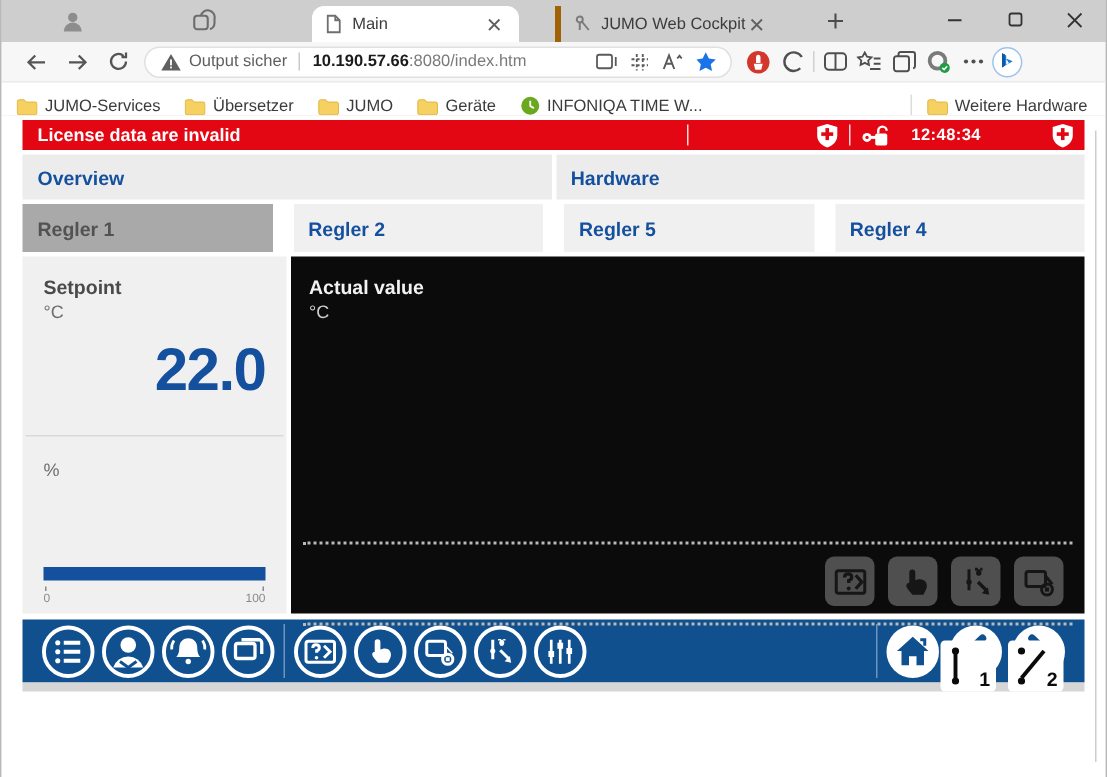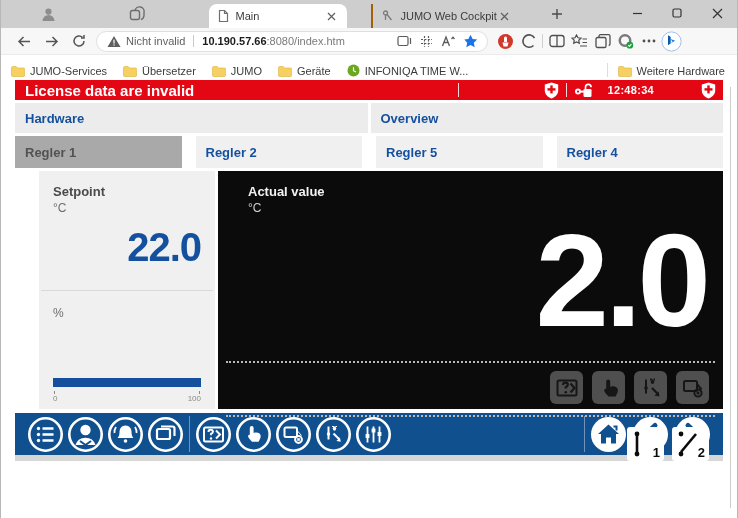--- a/index.html
+++ b/index.html
@@ -6,21 +6,21 @@
   html,body { width:738px; height:518px; overflow:hidden; }
   body { font-family:"Liberation Sans", sans-serif; background:#d6d6d6; }
   .window { width:738px; height:518px; display:flex; flex-direction:column; border-left:1px solid #b8b8b8; border-right:1px solid #b8b8b8; }
 
   
   .titlebar { height:28px; background:#cecece; display:flex; align-items:flex-end; flex:none;gap:24px; }
   .tb-pad { width:10px; }
   .tb-icon { width:30px; height:24px; display:flex; align-items:center; justify-content:center; color:#6d6d6d; margin-bottom:2px; }
   .tab { height:24px; display:flex; align-items:center; padding:0 8px; font-size:11px; color:#3c3c3c; }
   .tab.active { background:#fff; border-radius:8px 8px 0 0; width:148px; }
-  .tab.inactive { width:158px; border-left:2px solid #a16207; }
+  .tab.inactive { width:158px; border-left:4px solid #a16207; }
   .tab .title { flex:1; margin-left:6px; white-space:nowrap; overflow:hidden; }
   .tab-close { width:16px; height:16px; display:flex; align-items:center; justify-content:center; color:#5f5f5f; border-radius:3px; }
   .newtab { width:26px; height:24px; display:flex; align-items:center; justify-content:center; color:#4c4c4c; margin-bottom:2px; }
   .tb-spacer { flex:1; }
   .win-controls { display:flex; align-self:flex-start; }
   .win-btn { width:40px; height:26px; display:flex; align-items:center; justify-content:center; color:#333; }
 
   .navbar { height:27px; background:#f7f7f7; display:flex; align-items:center; flex:none; border-bottom:1px solid #ebebeb; }
   .nav-btn { width:27px; height:25px; display:flex; align-items:center; justify-content:center; color:#555; }
   .addr-pill { width:392px; height:21px; background:#ffffff; border:1px solid #e0e0e0; border-radius:11px; display:flex; align-items:center; padding:0 6px 0 10px; margin-left:4px; }
@@ -38,50 +38,50 @@
   .bm-item { display:flex; align-items:center; margin-right:16px; font-size:11px; color:#3b3b3b; white-space:nowrap; }
   .bm-item .lbl { margin-left:5px; }
   .bm-spacer { flex:1; }
   .bm-sep { width:1px; height:14px; background:#dcdcdc; margin-right:10px; }
 
   
   .page { flex:1; background:#ffffff; padding:3px 14px 0 14px; position:relative; }
   .page-scroll-line { position:absolute; top:10px; bottom:10px; right:6px; width:1px; background:#cdcdcd; }
 
   .banner { height:20px; background:#e30613; display:flex; align-items:center; color:#fff; }
-  .banner-msg { font-size:15px; font-weight:bold; padding-left:10px; flex:none; }
+  .banner-msg { font-size:12px; font-weight:bold; padding-left:10px; flex:none; }
   .banner-sp1 { flex:1; }
   .banner-div { width:1px; height:14px; background:#ffffff; opacity:.85; }
   .banner-time { font-size:11px; font-weight:bold; margin:0 8px; letter-spacing:.3px; }
   .banner-icon { display:flex; align-items:center; justify-content:center; padding:0 7px; }
 
   .navrow1 { margin-top:3px; height:30px; display:grid; grid-template-columns:1fr 1fr; gap:3px; }
   .navrow1 .cell { background:#ececec; display:flex; align-items:center; padding-left:10px; font-size:13px; font-weight:bold; color:#15509e; }
   .navrow2 { margin-top:3px; height:32px; display:grid; grid-template-columns:repeat(4,1fr); gap:14px; }
   .navrow2 .cell { background:#f0f0f0; display:flex; align-items:center; padding-left:10px; font-size:13px; font-weight:bold; color:#15509e; }
   .navrow2 .cell.selected { background:#a9a9a9; color:#525252; }
 
-  .main { margin-top:3px; height:238px; display:flex; gap:3px;margin-left:24px; }
+  .main { margin-top:3px; height:238px; display:flex; gap:3px; }
   .left-panel { width:176px; background:#f0f0f0; flex:none; display:flex; flex-direction:column; }
   .lp-block { flex:1; padding:13px 14px 8px 14px; position:relative; }
   .lp-divider { height:1px; background:#d9d9d9; margin:0 2px; }
   .lp-label { font-size:13px; font-weight:bold; color:#4a4a4a; }
   .lp-unit { font-size:12px; color:#6e6e6e; margin-top:2px; }
   .lp-value { font-size:40px; font-weight:bold; text-align:right; margin-top:10px; letter-spacing:-1px; }
   .lp-value.blue { color:#15509e; }
   .lp-value.gray { color:#565656; margin-top:2px; }
   .lp-bar-wrap { position:absolute; left:14px; right:14px; bottom:22px; }
   .lp-bar { height:9px; background:#15509e; width:100%; }
   .lp-scale { position:absolute; left:14px; right:14px; bottom:6px; display:flex; justify-content:space-between; font-size:8px; color:#8a8a8a; }
   .lp-scale .tick { position:relative; padding-top:3px; }
   .lp-scale .tick::before { content:""; position:absolute; top:0; width:1px; height:3px; background:#8a8a8a; }
   .lp-scale .tick.min::before { left:1px; }
   .lp-scale .tick.max::before { right:1px; }
 
-  .black-panel { flex:1; background:#0b0b0b; position:relative; color:#fff; padding:13px 30px; }
+  .black-panel { flex:1; background:#0b0b0b; position:relative; color:#fff; padding:13px 12px; }
   .bp-label { font-size:13px; font-weight:bold; color:#f2f2f2; }
   .bp-unit { font-size:12px; color:#cfcfcf; margin-top:2px; }
   .bp-value { position:absolute; top:44px; right:16px; font-size:132px; font-weight:bold; line-height:1; letter-spacing:-4px; color:#fff; }
   .bp-dotted1 { position:absolute; left:8px; right:8px; top:190px; border-top:2px dotted #b9b9b9; }
   .bp-dotted2 { position:absolute; left:8px; right:8px; top:244px; border-top:2px dotted #b9b9b9; }
   .bp-iconrow { position:absolute; top:200px; right:14px; display:flex; gap:9px; }
   .bp-icon { width:33px; height:33px; background:#4f4f4f; border-radius:6px; display:flex; align-items:center; justify-content:center; color:#161616; }
   .bp-switchrow { position:absolute; top:256px; right:14px; display:flex; gap:8px; }
   .bp-switch { width:37px; height:34px; background:#ffffff; border-radius:3px; position:relative; color:#0b0b0b; }
   .bp-switch svg { position:absolute; left:0; top:0; }
@@ -189,21 +189,21 @@
           <path d="M12 1 v3 h-3" fill="none"></path>
         </svg>
     </div>
 
     <div class="addr-pill">
       <svg width="14" height="13" viewBox="0 0 14 13" fill="#5f5f5f">
           <path d="M7 1 L13.5 12 H.5 Z" fill="#5f5f5f"></path>
           <rect x="6.4" y="4.6" width="1.2" height="4" fill="#fff"></rect>
           <rect x="6.4" y="9.4" width="1.2" height="1.2" fill="#fff"></rect>
         </svg>
-      <span class="addr-sec">Nicht invalid</span>
+      <span class="addr-sec">Output sicher</span>
       <span class="addr-sep"></span>
       <span class="addr-url"><span class="addr-host">10.190.57.66</span><span class="addr-path">:8080/index.htm</span></span>
       <span class="pill-icon">
         <svg width="15" height="12" viewBox="0 0 15 12" fill="none" stroke="#5a5a5a" stroke-width="1.2">
             <rect x="1" y="1.5" width="10" height="9" rx="1.5"></rect>
             <path d="M13.5 3 v6"></path>
           </svg>
       </span>
       <span class="pill-icon">
         <svg width="13" height="13" viewBox="0 0 13 13" fill="none" stroke="#5a5a5a" stroke-width="1.2">
@@ -351,24 +351,24 @@
         <svg width="15" height="17" viewBox="0 0 15 17">
             <path d="M7.5 .6 L14.2 2.6 V8.4 c0 4.3-3.2 6.6-6.7 8 C4 15 .8 12.7 .8 8.4 V2.6 Z" fill="#fff"></path>
             <rect x="6.3" y="3.4" width="2.4" height="8" fill="#e30613"></rect>
             <rect x="3.5" y="6.2" width="8" height="2.4" fill="#e30613"></rect>
           </svg>
       </span>
     </div>
 
     <div class="navrow1">
       <div class="cell">
+          <span>Overview</span>
+        </div>
+      <div class="cell">
           <span>Hardware</span>
-        </div>
-      <div class="cell">
-          <span>Overview</span>
         </div>
     </div>
 
     <div class="navrow2">
       <div class="cell selected">
           <span>Regler 1</span>
         </div>
       <div class="cell">
           <span>Regler 2</span>
         </div>
@@ -397,21 +397,20 @@
           <div class="lp-scale">
             <span class="tick min">0</span>
             <span class="tick max">100</span>
           </div>
         </div>
       </div>
 
       <div class="black-panel">
         <div class="bp-label">Actual value</div>
         <div class="bp-unit">°C</div>
-        <div class="bp-value">2.0</div>
 
         <div class="bp-dotted1"></div>
 
         <div class="bp-iconrow">
           <span class="bp-icon">
             <svg width="24" height="24" viewBox="0 0 24 24" fill="none" stroke="#161616" stroke-width="2">
                 <rect x="2.5" y="4.5" width="19" height="15" rx="1.5"></rect>
                 <path d="M8 9 q0-2.4 2.4-2.4 q2.4 0 2.4 2.2 q0 1.6-2 2.2 v1.6" stroke-width="2.2"></path>
                 <circle cx="10.8" cy="16.3" r="1.3" fill="#161616" stroke="none"></circle>
                 <path d="M15.5 7.5 L19.5 12 L15.5 16.5" stroke-width="2.2"></path>

